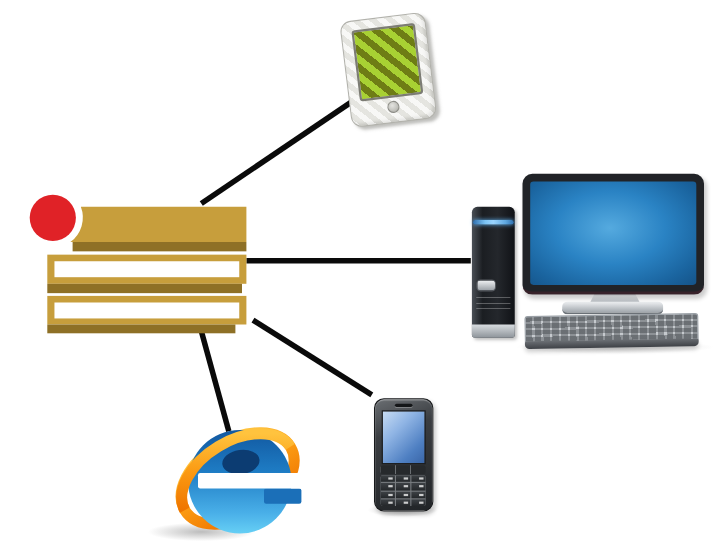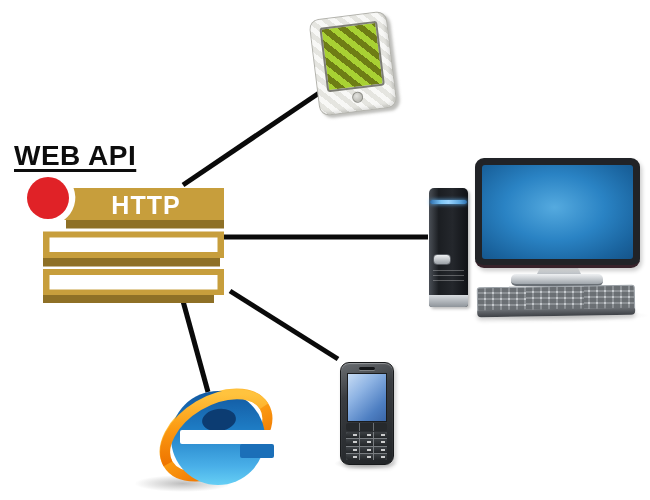--- a/index.html
+++ b/index.html
@@ -102,22 +102,20 @@
     <path d="M 73.5 188 H 224 V 220 H 64 A 27.5 27.5 0 0 0 73.5 188 Z" fill="#c79e3c"></path>
     <rect x="66" y="220" width="158" height="8.5" fill="#8e7026"></rect>
     <rect x="43" y="231.5" width="181" height="26.5" fill="#c79e3c"></rect>
     <rect x="49.5" y="237.5" width="168" height="14.5" fill="#ffffff"></rect>
     <rect x="43" y="258" width="177" height="8.5" fill="#8e7026"></rect>
     <rect x="43" y="269" width="181" height="26" fill="#c79e3c"></rect>
     <rect x="49.5" y="275" width="168" height="14.5" fill="#ffffff"></rect>
     <rect x="43" y="295" width="171" height="8" fill="#8e7026"></rect>
   </svg>
 
-  <div class="abs webapi-label">WEB API</div>
-  <div class="abs http-label">HTTP</div>
 
   <div class="abs tablet">
     <div class="tablet-screen"></div>
     <div class="tablet-home"></div>
   </div>
 
   <div class="abs shadow pc-shadow"></div>
   <div class="abs tower">
     <div class="tower-stripe"></div>
     <div class="tower-button"></div>

